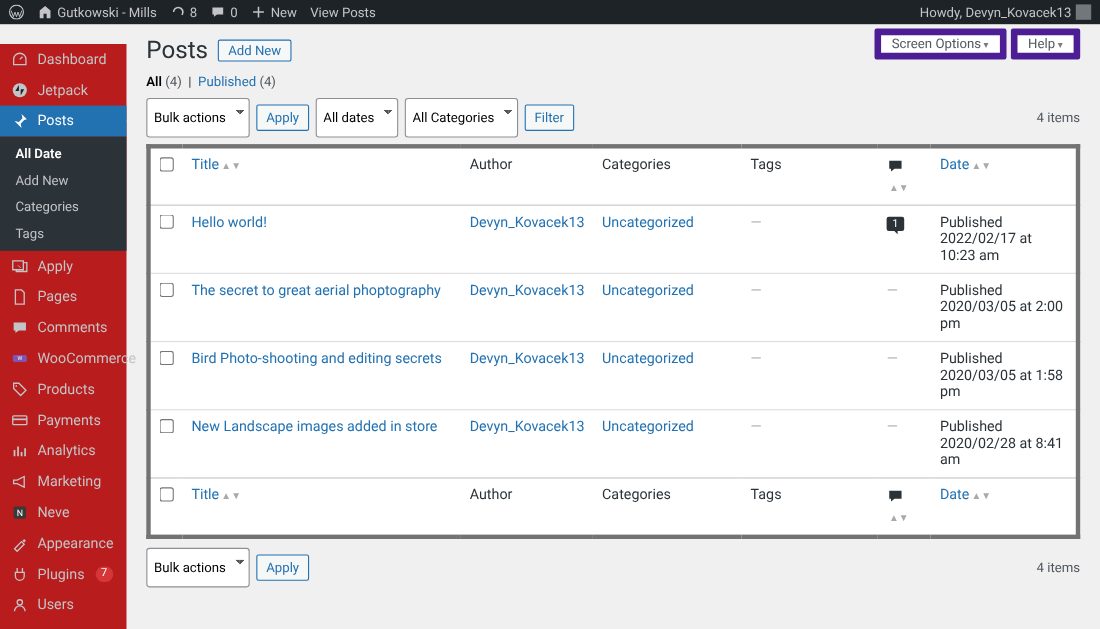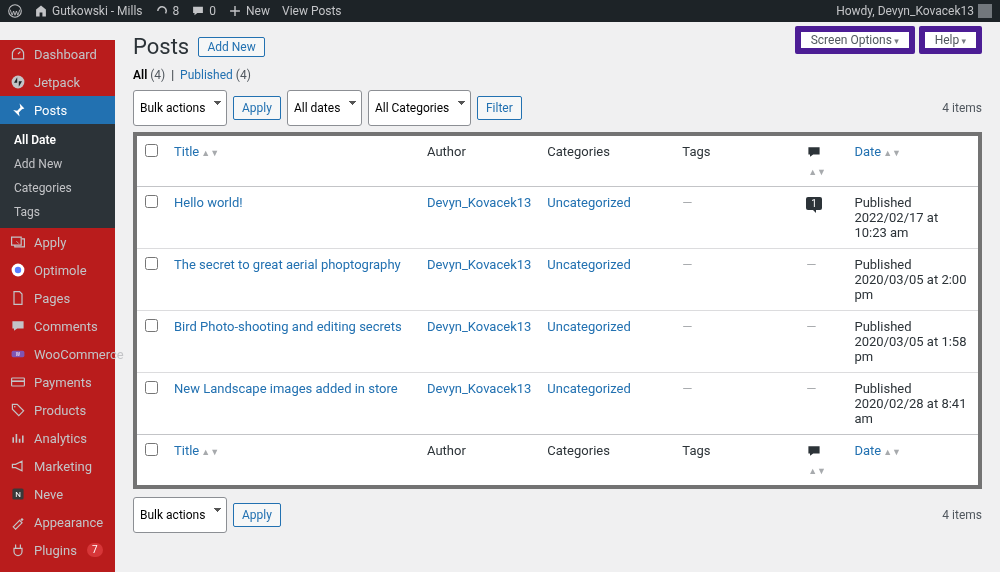--- a/index.html
+++ b/index.html
@@ -156,29 +156,20 @@
         <svg viewBox="0 0 20 20">
           <path d="M2 4h12v10H2zM15 6h3v10H6v-2" fill="none" stroke="currentColor" stroke-width="1.5"></path>
           <path d="M8 9l3 3" stroke="currentColor"></path>
         </svg>
       </span>
       <span>Apply</span>
     </div>
     <div class="menu-item">
       <span class="menu-icon">
         <svg viewBox="0 0 20 20">
-          <circle cx="10" cy="10" r="8" fill="#fff"></circle>
-          <circle cx="10" cy="10" r="4" fill="#577cff"></circle>
-        </svg>
-      </span>
-      <span>Optimole</span>
-    </div>
-    <div class="menu-item">
-      <span class="menu-icon">
-        <svg viewBox="0 0 20 20">
           <path d="M5 2h7l3 3v13H5z" fill="none" stroke="currentColor" stroke-width="1.5"></path>
         </svg>
       </span>
       <span>Pages</span>
     </div>
     <div class="menu-item">
       <span class="menu-icon">
         <svg viewBox="0 0 20 20">
           <path d="M3 4h14v9H9l-4 3v-3H3z"></path>
         </svg>
@@ -190,34 +181,34 @@
         <svg viewBox="0 0 20 20">
           <rect x="2" y="6" width="16" height="8" rx="2" fill="#7f54b3"></rect>
           <text x="10" y="12" font-size="6" text-anchor="middle" fill="#fff">W</text>
         </svg>
       </span>
       <span>WooCommerce</span>
     </div>
     <div class="menu-item">
       <span class="menu-icon">
         <svg viewBox="0 0 20 20">
+          <path d="M3 3h6l8 8-6 6-8-8z" fill="none" stroke="currentColor" stroke-width="1.5"></path>
+          <circle cx="6" cy="6" r="1"></circle>
+        </svg>
+      </span>
+      <span>Products</span>
+    </div>
+    <div class="menu-item">
+      <span class="menu-icon">
+        <svg viewBox="0 0 20 20">
           <rect x="2" y="5" width="16" height="10" rx="1" fill="none" stroke="currentColor" stroke-width="1.5"></rect>
           <rect x="2" y="8" width="16" height="2"></rect>
         </svg>
       </span>
       <span>Payments</span>
-    </div>
-    <div class="menu-item">
-      <span class="menu-icon">
-        <svg viewBox="0 0 20 20">
-          <path d="M3 3h6l8 8-6 6-8-8z" fill="none" stroke="currentColor" stroke-width="1.5"></path>
-          <circle cx="6" cy="6" r="1"></circle>
-        </svg>
-      </span>
-      <span>Products</span>
     </div>
     <div class="menu-item">
       <span class="menu-icon">
         <svg viewBox="0 0 20 20">
           <path d="M4 16V9M8 16V5M12 16v-5M16 16V7" stroke="currentColor" stroke-width="2"></path>
         </svg>
       </span>
       <span>Analytics</span>
     </div>
     <div class="menu-item">

